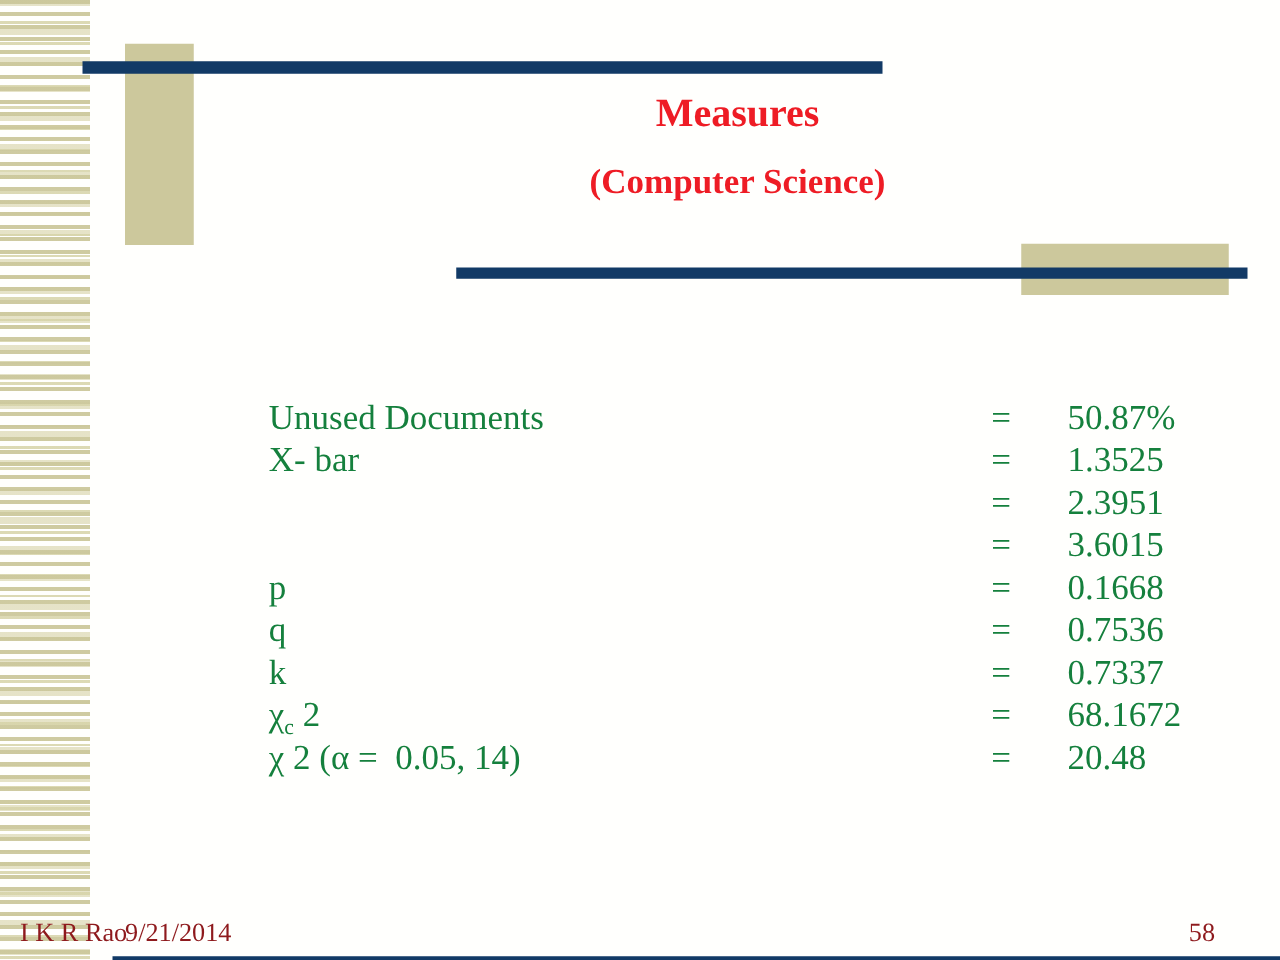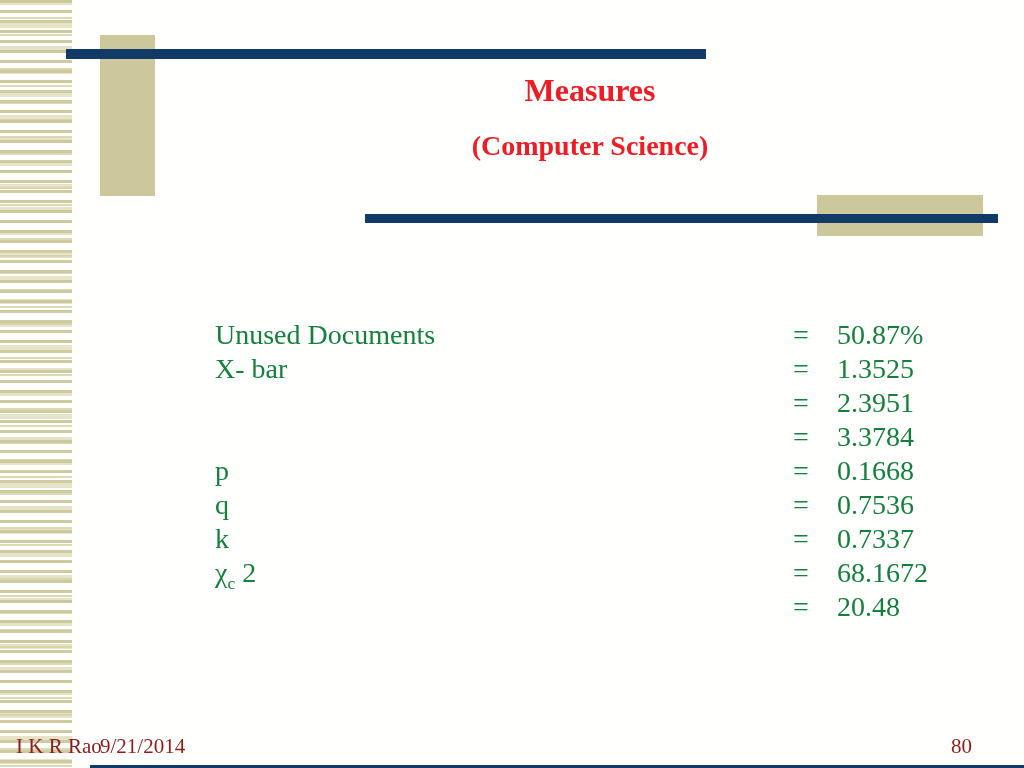--- a/index.html
+++ b/index.html
@@ -27,21 +27,21 @@
     text-align:center;color:#EE1C25;font-weight:bold;
   }
   .title-line1{font-size:32px;line-height:56px;}
   .title-line2{font-size:28px;line-height:56px;}
 
   .measures{position:absolute;left:0;top:318px;width:824px;z-index:3;color:#15803d;margin-left:48px;}
   .mrow{position:relative;height:34px;line-height:34px;font-size:28px;}
   .mlabel{position:absolute;left:167px;white-space:pre;}
   .mlabel sub{font-size:0.62em;line-height:0;}
   .meq{position:absolute;left:745px;}
-  .mval{position:absolute;left:789px;}
+  .mval{position:absolute;left:806px;}
 
   .footer{position:absolute;left:0;top:733px;width:1024px;height:26px;z-index:3;
     color:#8E1A1D;font-size:21px;line-height:26px;}
   .f-date{position:absolute;left:100px;}
   .f-author{position:absolute;left:0;width:912px;margin-left:16px;}
   .f-page{position:absolute;right:52px;}
 </style>
 </head>
 <body>
 
@@ -73,21 +73,21 @@
       <span class="mval">1.3525</span>
     </div>
 
     <div class="mrow">
       <span class="meq">=</span>
       <span class="mval">2.3951</span>
     </div>
 
     <div class="mrow">
       <span class="meq">=</span>
-      <span class="mval">3.3784</span>
+      <span class="mval">3.6015</span>
     </div>
 
     <div class="mrow">
       <span class="mlabel"><span>p</span><sub></sub><span></span></span>
       <span class="meq">=</span>
       <span class="mval">0.1668</span>
     </div>
 
     <div class="mrow">
       <span class="mlabel"><span>q</span><sub></sub><span></span></span>
@@ -101,25 +101,26 @@
       <span class="mval">0.7337</span>
     </div>
 
     <div class="mrow">
       <span class="mlabel"><span>χ</span><sub>c</sub><span> 2</span></span>
       <span class="meq">=</span>
       <span class="mval">68.1672</span>
     </div>
 
     <div class="mrow">
+      <span class="mlabel"><span>χ</span><sub></sub><span> 2 (α =  0.05, 14)</span></span>
       <span class="meq">=</span>
       <span class="mval">20.48</span>
     </div>
 
   </div>
 
   <div class="footer">
     <span class="f-date">9/21/2014</span>
     <span class="f-author">I K R Rao</span>
-    <span class="f-page">80</span>
+    <span class="f-page">58</span>
   </div>
 
 </div>
 
 </body></html>

